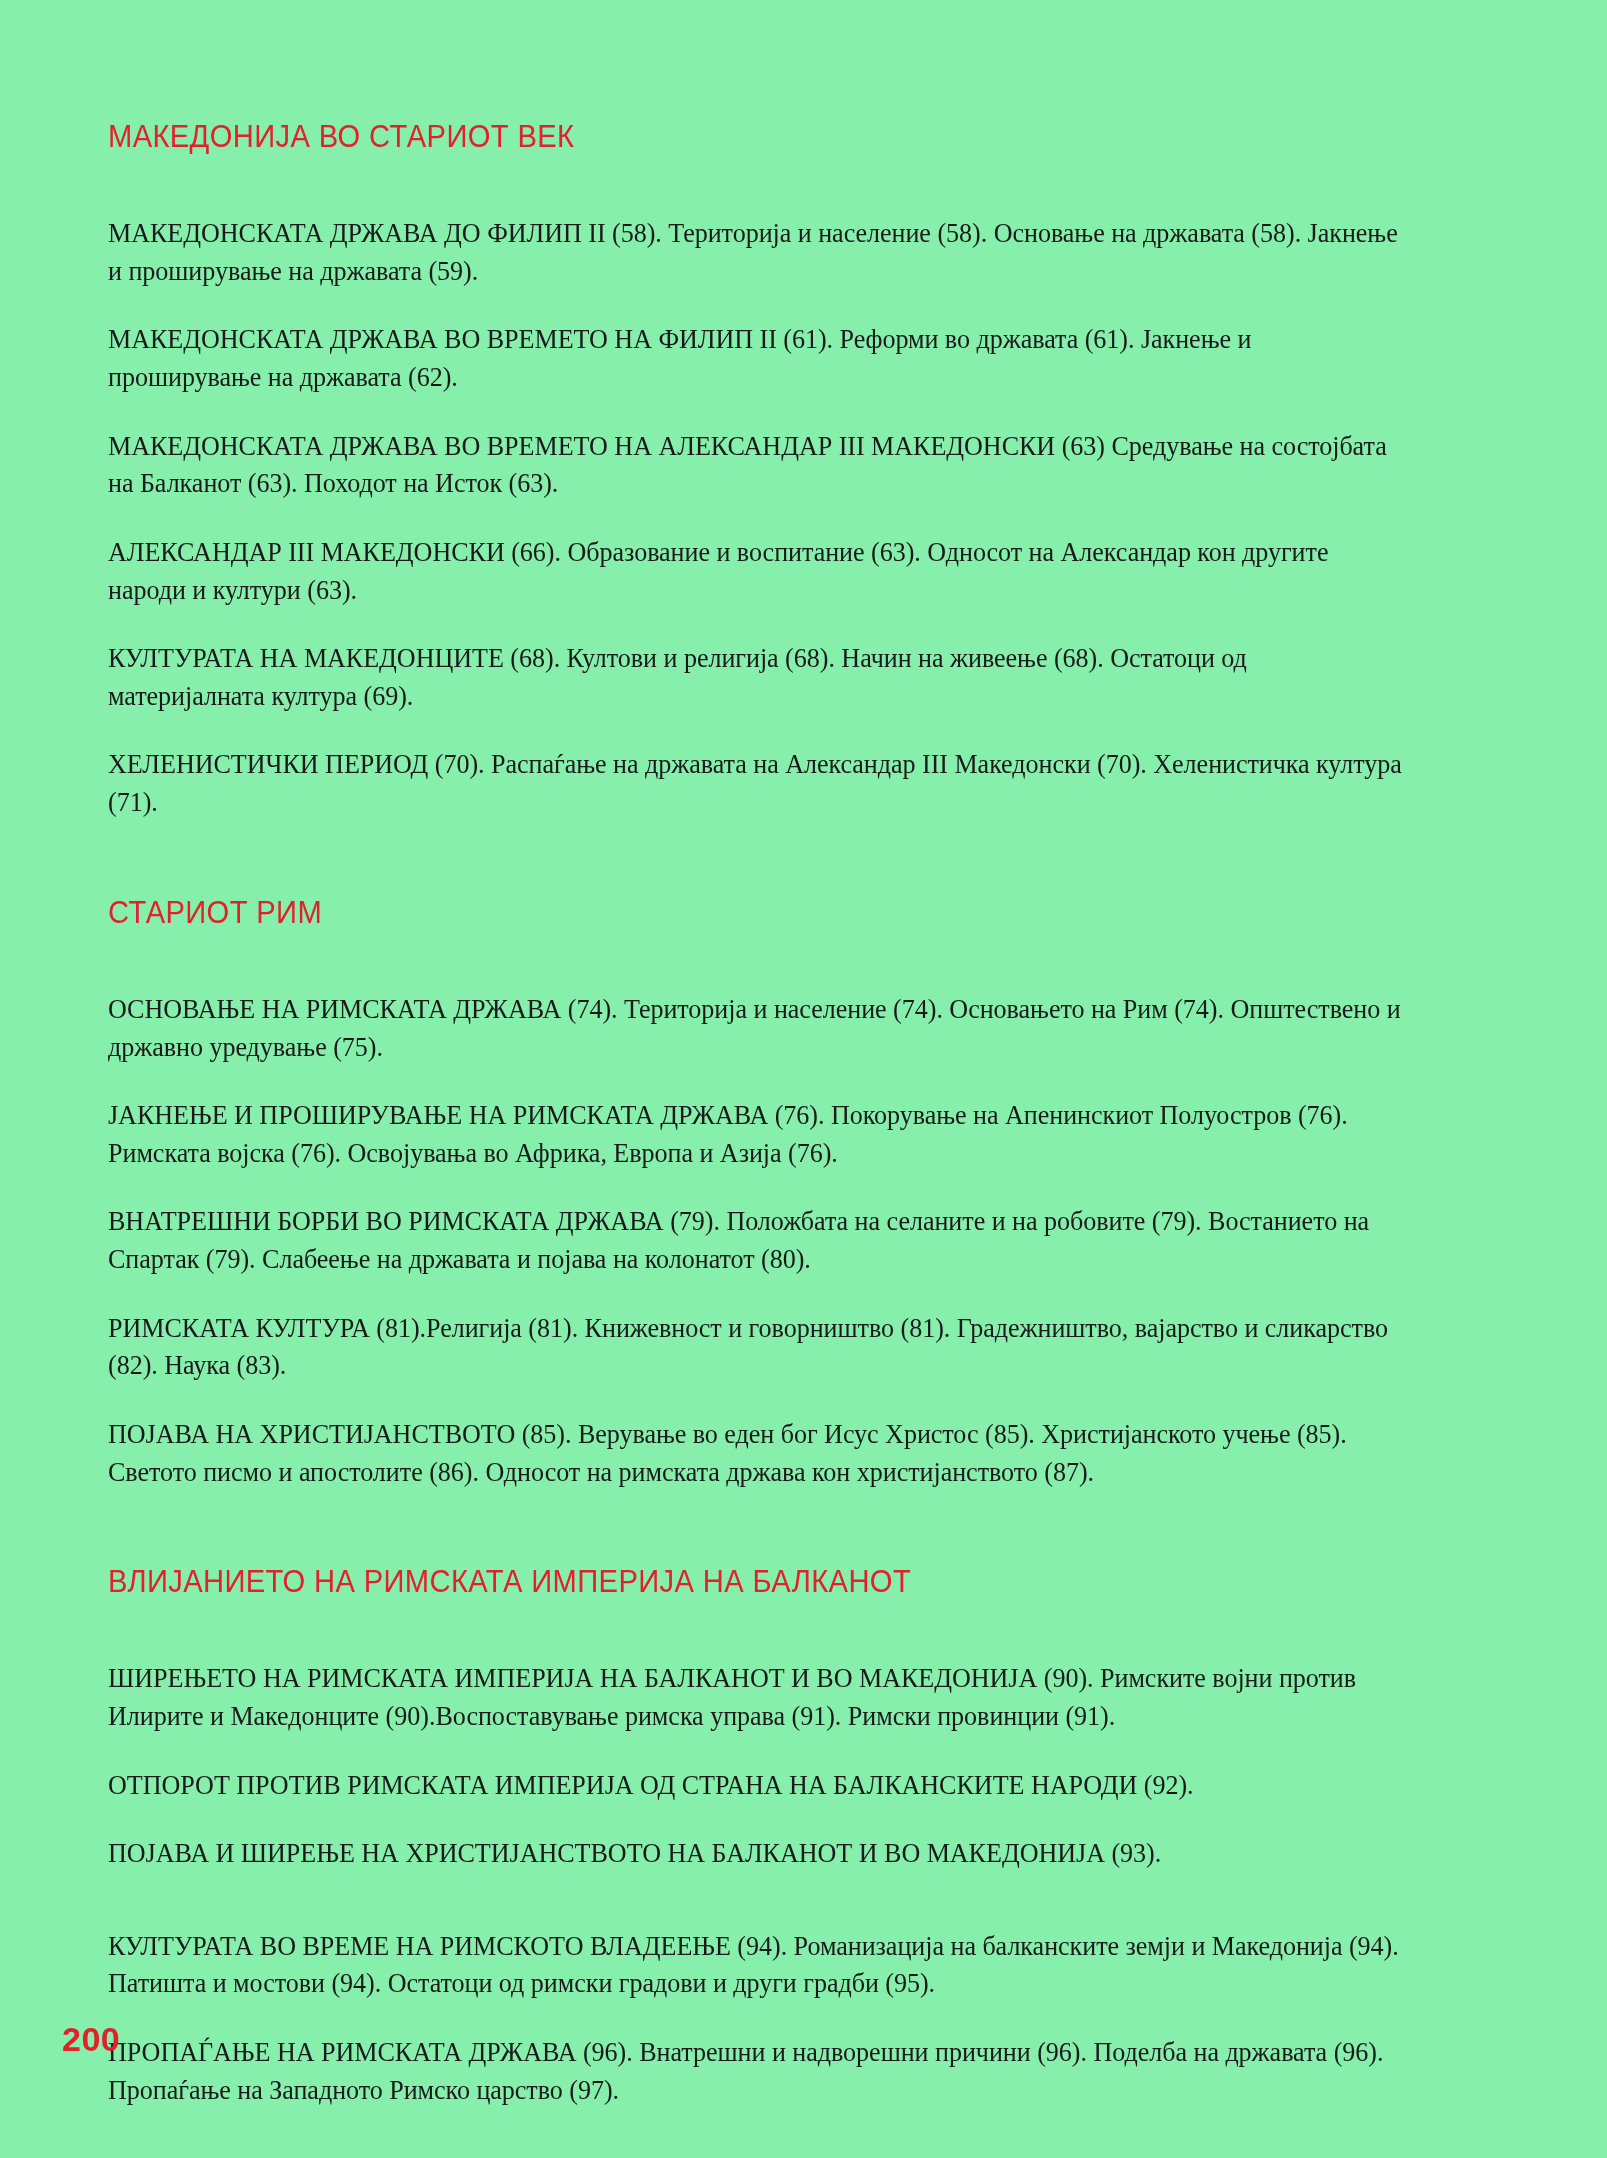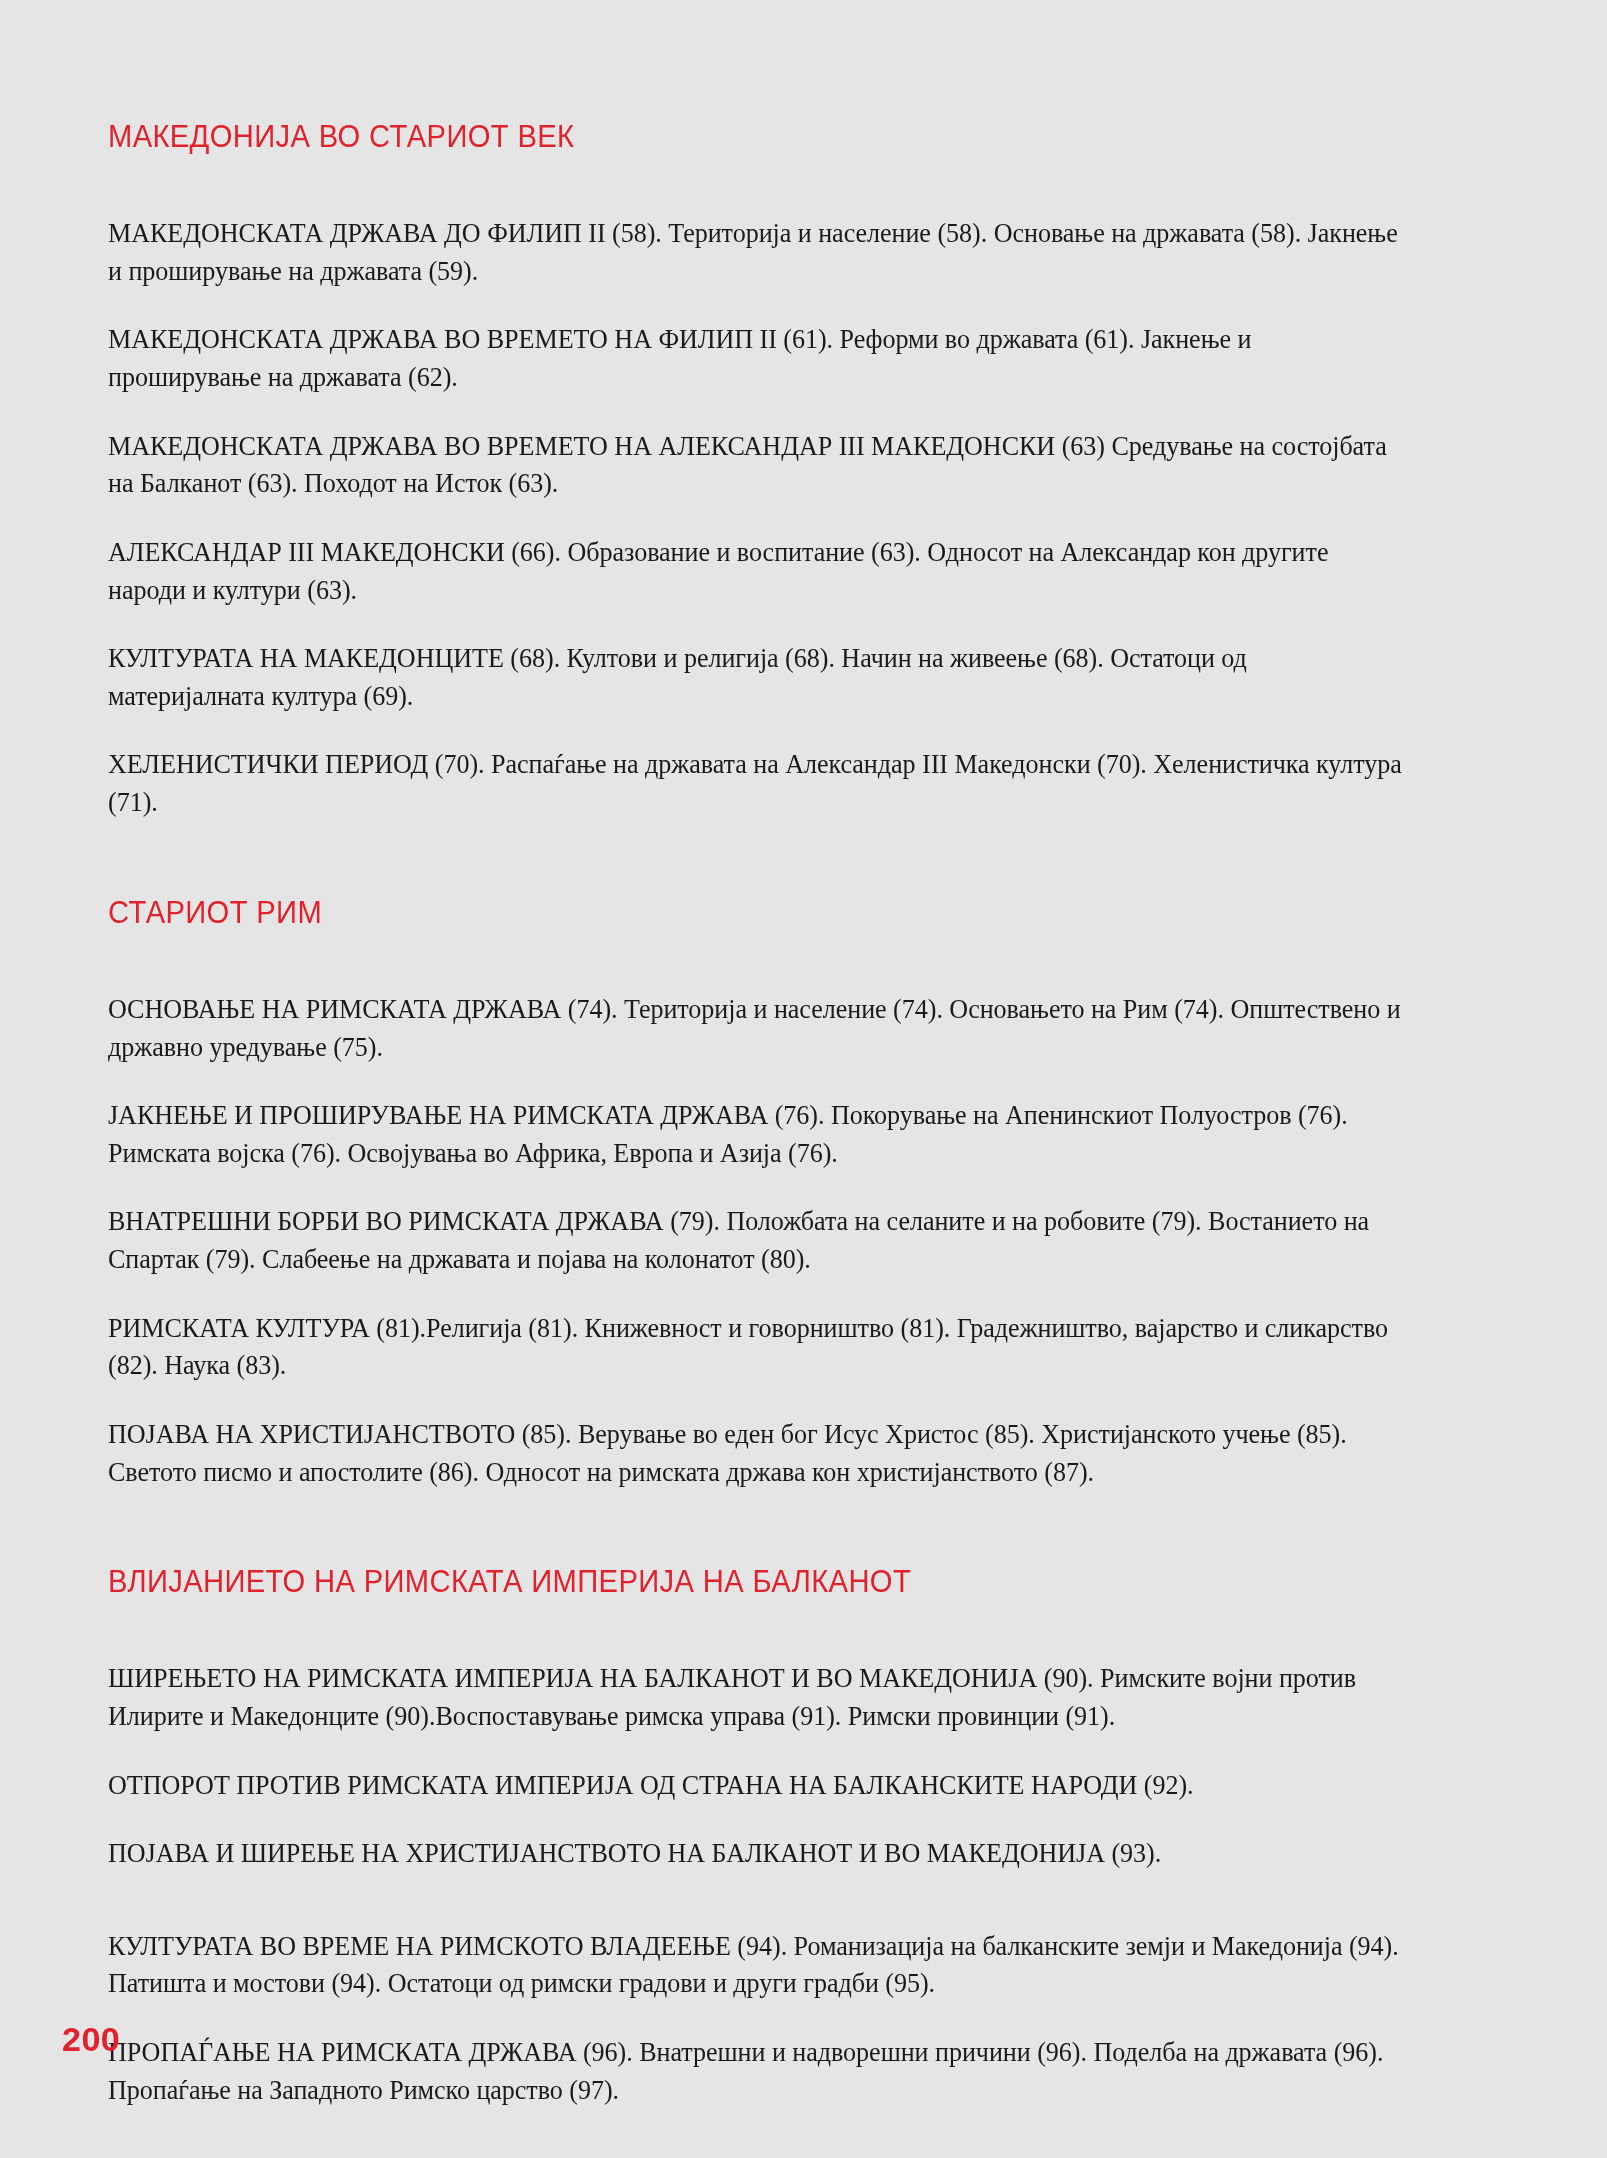--- a/index.html
+++ b/index.html
@@ -8,21 +8,21 @@
     background: #ffffff;
   }
   body {
     font-family: "Liberation Serif", "DejaVu Serif", serif;
     color: #1a1a1a;
   }
   .page {
     position: relative;
     width: 1607px;
     height: 2158px;
-    background: #e5e5e5;
+    background: #86efac;
     box-sizing: border-box;
     overflow: hidden;
   }
   .content {
     position: absolute;
     left: 108px;
     top: 118px;
     width: 1320px;
   }
   .section-heading {

